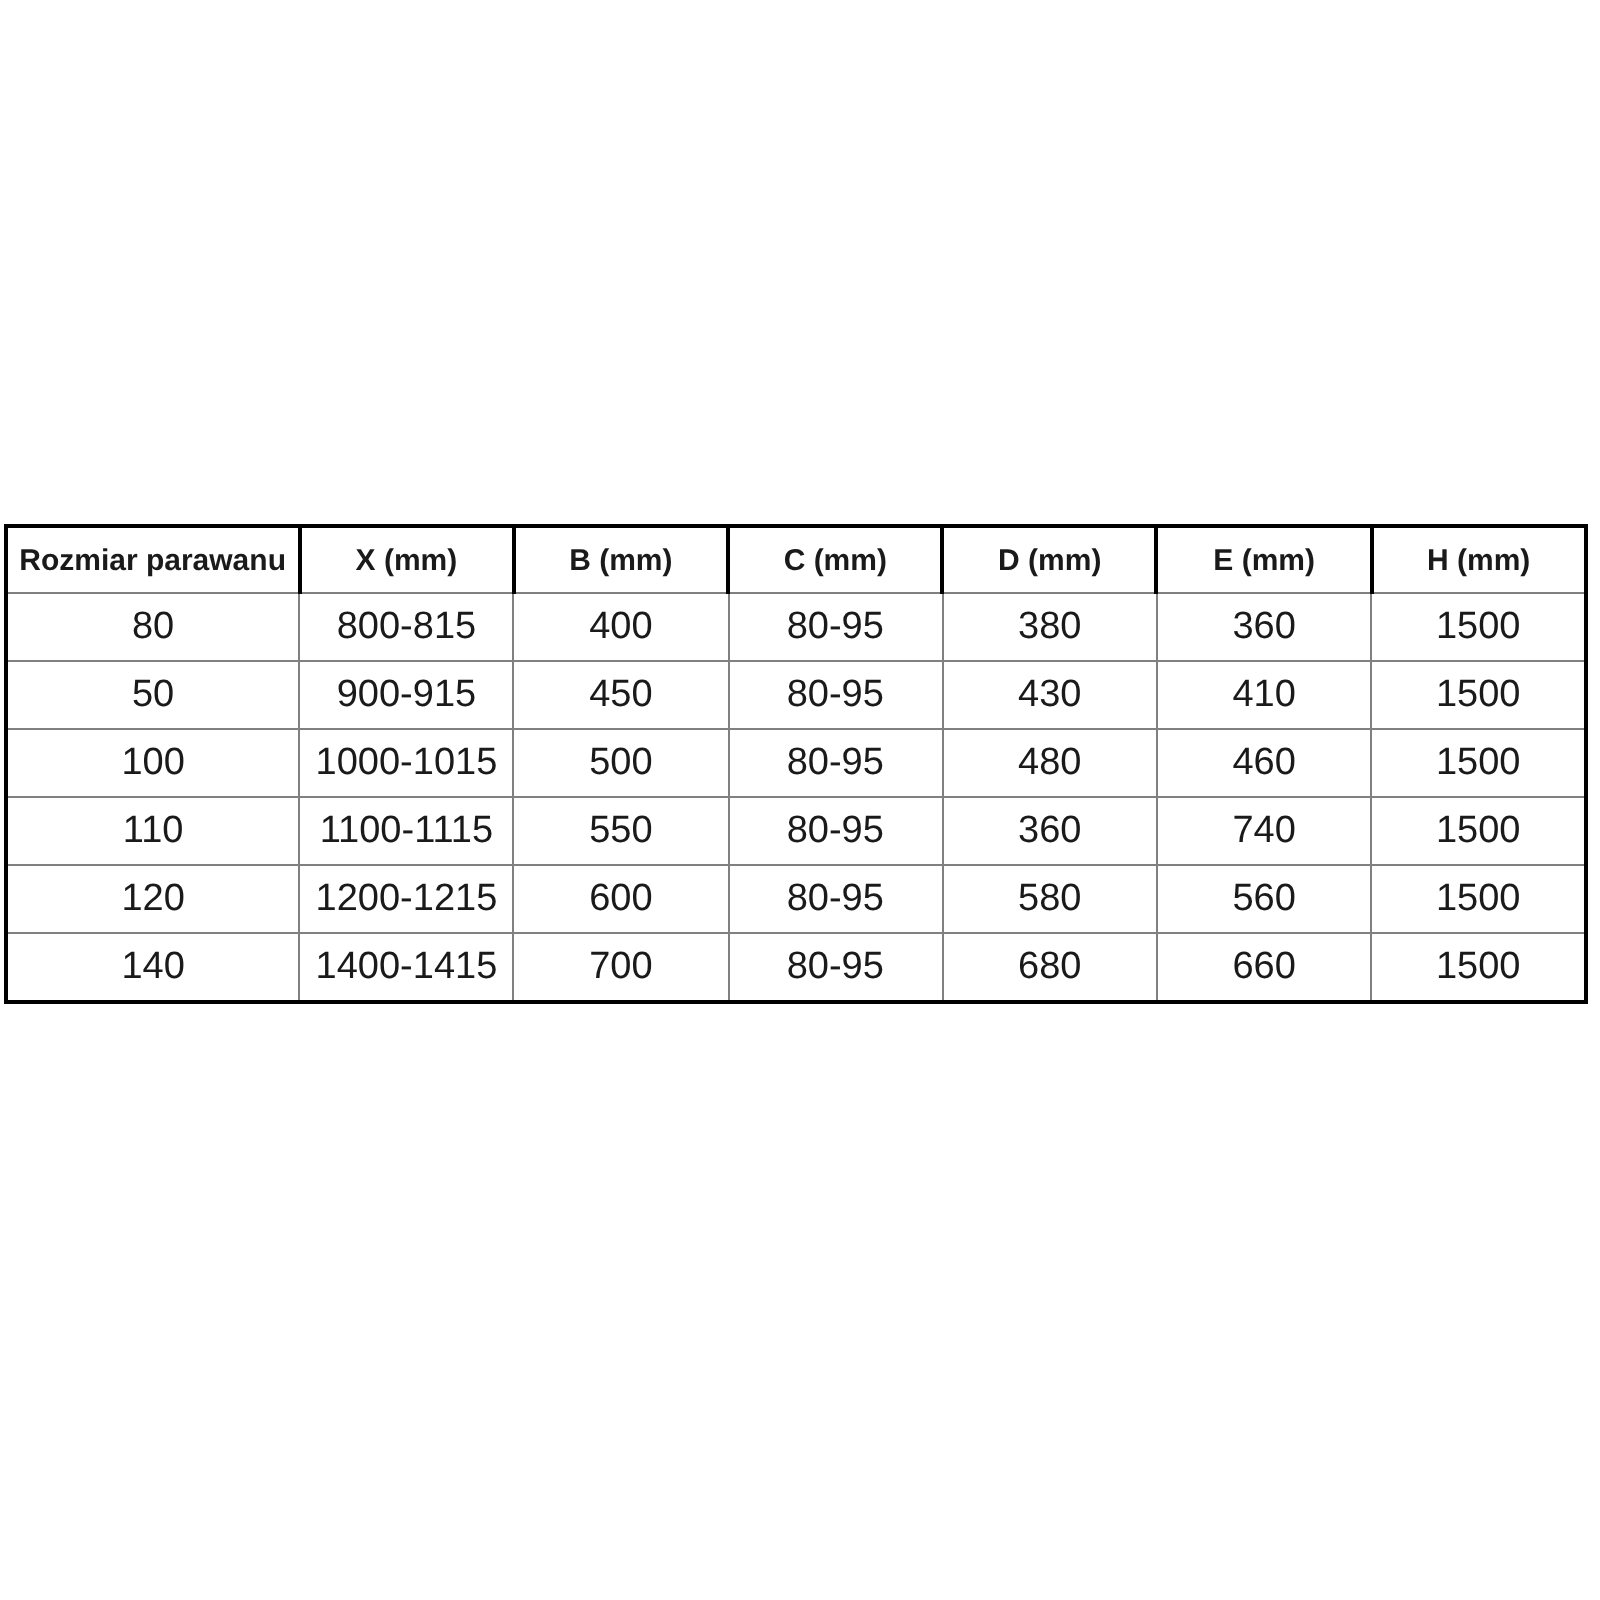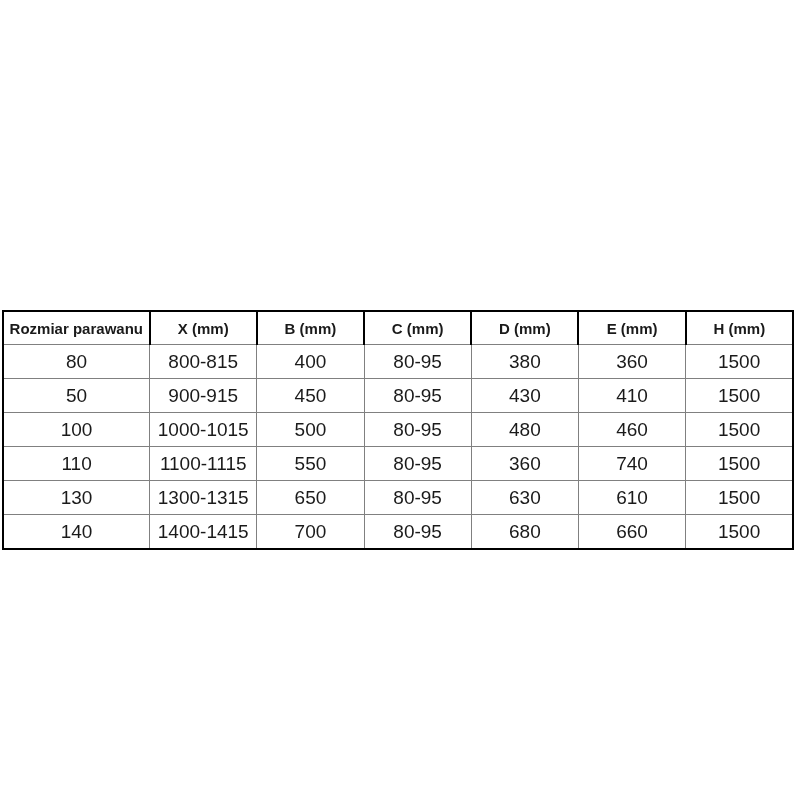--- a/index.html
+++ b/index.html
@@ -9,21 +9,20 @@
     height: 800px;
     background: #ffffff;
     font-family: "Liberation Sans", sans-serif;
     color: #1a1a1a;
   }
   .table-wrap {
     position: absolute;
     left: 2px;
     top: 262px;
     width: 792px;
-    margin-top: 48px;
   }
   table.spec {
     border-collapse: collapse;
     table-layout: fixed;
     width: 100%;
     border: 2px solid #000000;
     background: #ffffff;
   }
   table.spec th {
     font-size: 15px;
@@ -100,26 +99,26 @@
         <tr>
           <td>110</td>
           <td>1100-1115</td>
           <td>550</td>
           <td>80-95</td>
           <td>360</td>
           <td>740</td>
           <td>1500</td>
         </tr>
         <tr>
-          <td>130</td>
-          <td>1300-1315</td>
-          <td>650</td>
+          <td>120</td>
+          <td>1200-1215</td>
+          <td>600</td>
           <td>80-95</td>
-          <td>630</td>
-          <td>610</td>
+          <td>580</td>
+          <td>560</td>
           <td>1500</td>
         </tr>
         <tr>
           <td>140</td>
           <td>1400-1415</td>
           <td>700</td>
           <td>80-95</td>
           <td>680</td>
           <td>660</td>
           <td>1500</td>

